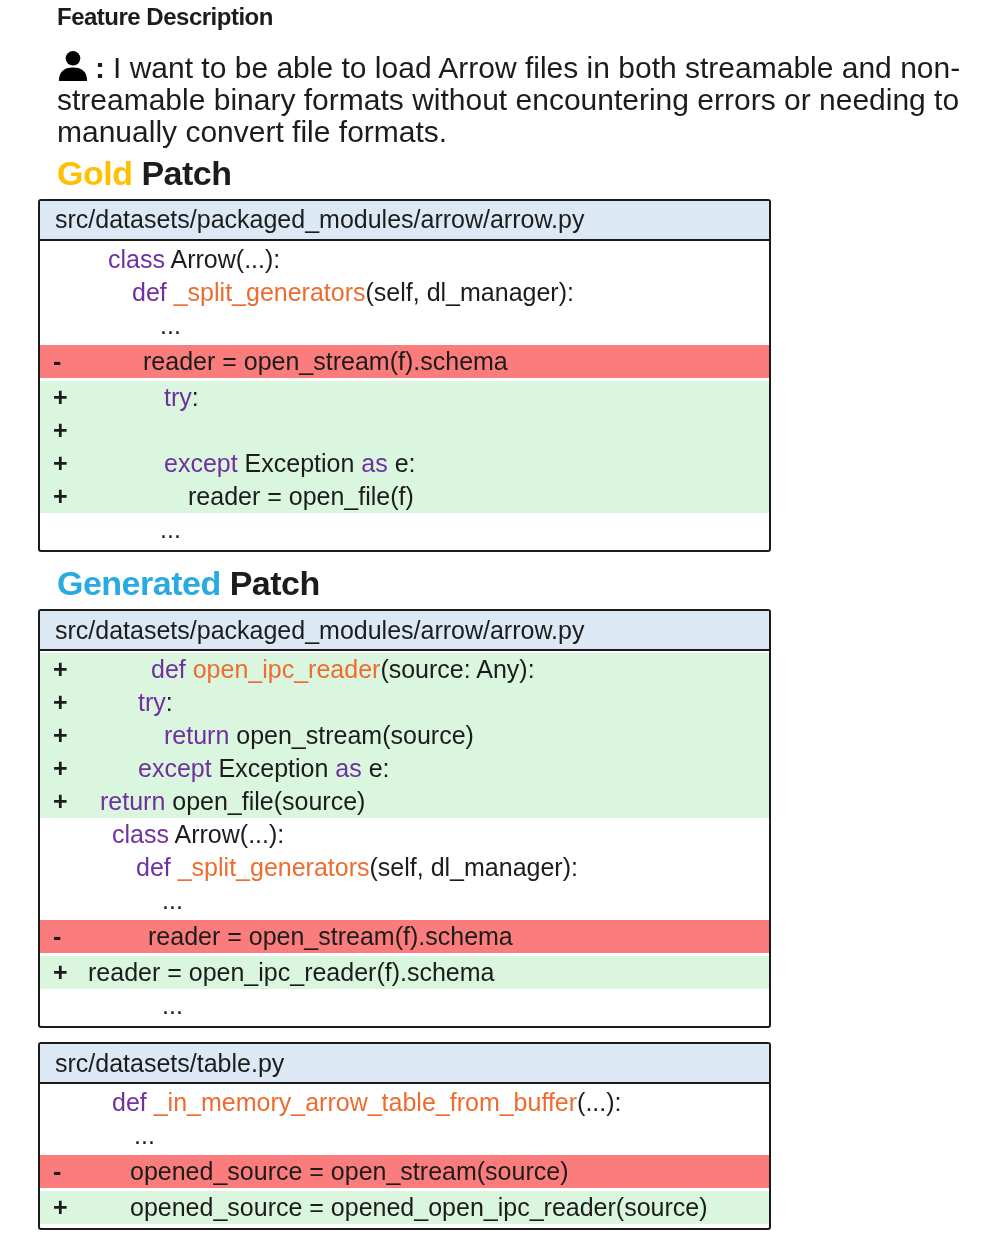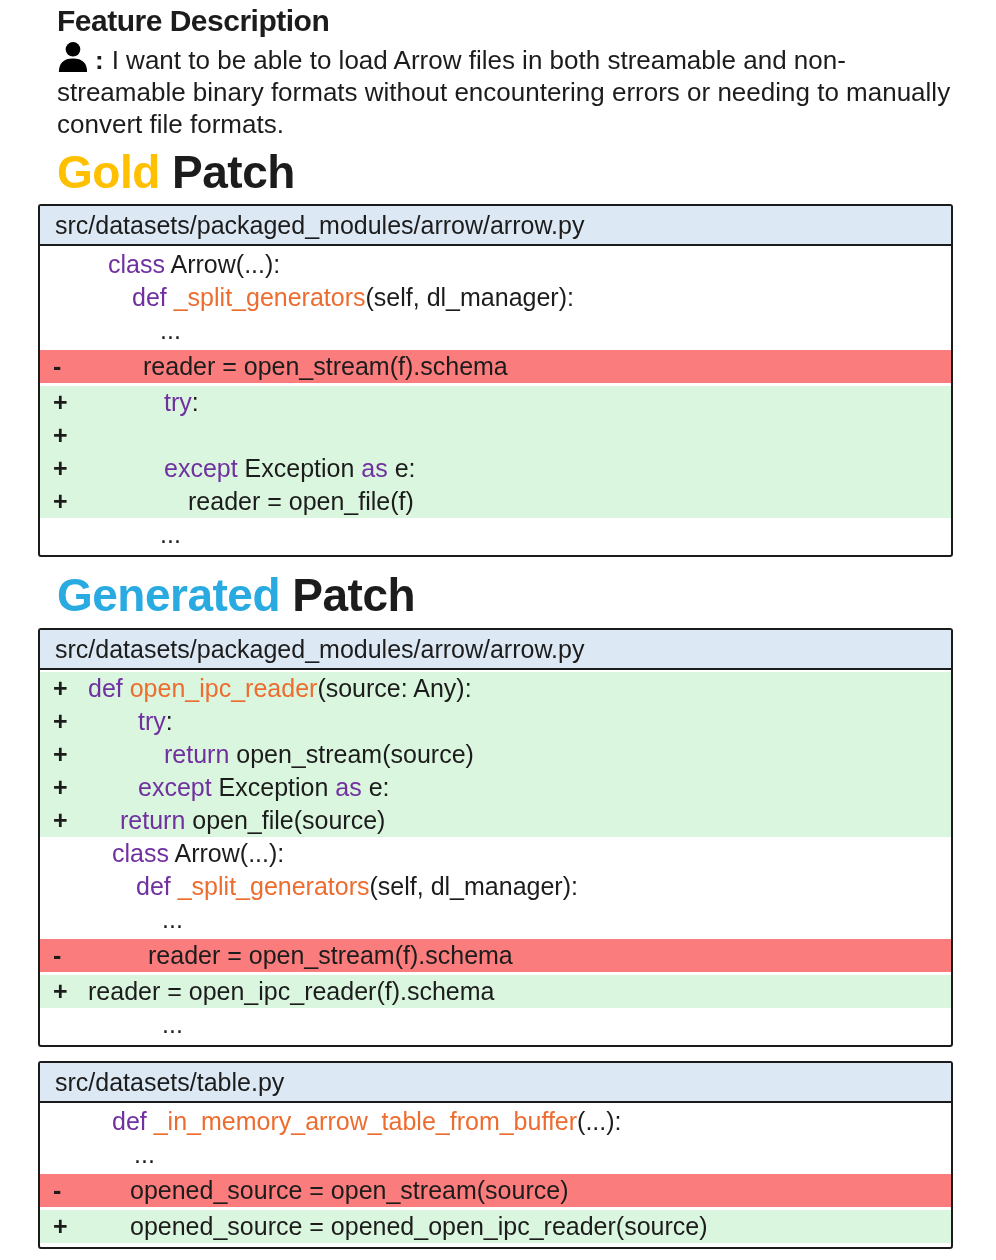--- a/index.html
+++ b/index.html
@@ -17,44 +17,44 @@
   html,body{background:#fff;}
   body{
     width:996px;height:1260px;overflow:hidden;
     font-family:"Liberation Sans","DejaVu Sans",sans-serif;
     color:var(--text);
   }
   .page{width:996px;height:1260px;position:relative;}
 
   .main-title{
     margin:4px 0 0 57px;
-    font-size:30px;font-weight:bold;line-height:1.12;
+    font-size:24px;font-weight:bold;line-height:1.12;
     letter-spacing:-0.5px;
   }
   .feature-text{
-    margin:4px 30px 0 57px;
+    margin:20px 30px 0 57px;
     width:905px;
-    font-size:26px;line-height:32px;
+    font-size:30px;line-height:32px;
   }
   .person-icon{display:inline-block;width:32px;height:30px;vertical-align:-3px;margin-right:6px;}
   .person-icon svg{width:32px;height:30px;display:block;}
   .colon-sep{font-weight:bold;margin-right:8px;}
 
   .patch-title{
     margin:6px 0 6px 57px;
-    font-size:46px;font-weight:bold;line-height:1.15;
+    font-size:34px;font-weight:bold;line-height:1.15;
     letter-spacing:-0.5px;
   }
   .patch-title .accent-gold{color:var(--accent-gold);}
   .patch-title .accent-blue{color:var(--accent-blue);}
   .patch-title.generated{margin-top:12px;}
 
   .code-box{
     margin-left:38px;
-    width:915px;
+    width:733px;
     border:2.5px solid var(--border);
     border-radius:3px;
     background:#fff;
     font-size:25px;
   }
   .code-box + .code-box{margin-top:14px;}
   .code-header{
     background:var(--file-header-bg);
     border-bottom:2px solid var(--border);
     height:40px;
@@ -148,37 +148,37 @@
   <h2 class="patch-title generated">
     <span class="accent-blue">Generated</span>
     <span>Patch</span>
   </h2>
 
   <div class="code-box">
     <div class="code-header">src/datasets/packaged_modules/arrow/arrow.py</div>
     <div class="code-lines">
         <div class="code-line added">
           <span class="marker">+</span>
-          <span class="code-text" style="padding-left: 48px;"><span class="tok-kw">def</span><span class="tok-pl"> </span><span class="tok-fn">open_ipc_reader</span><span class="tok-pl">(source: Any):</span></span>
+          <span class="code-text" style="padding-left: 111px;"><span class="tok-kw">def</span><span class="tok-pl"> </span><span class="tok-fn">open_ipc_reader</span><span class="tok-pl">(source: Any):</span></span>
         </div>
         <div class="code-line added">
           <span class="marker">+</span>
           <span class="code-text" style="padding-left: 98px;"><span class="tok-kw">try</span><span class="tok-pl">:</span></span>
         </div>
         <div class="code-line added">
           <span class="marker">+</span>
           <span class="code-text" style="padding-left: 124px;"><span class="tok-kw">return</span><span class="tok-pl"> open_stream(source)</span></span>
         </div>
         <div class="code-line added">
           <span class="marker">+</span>
           <span class="code-text" style="padding-left: 98px;"><span class="tok-kw">except</span><span class="tok-pl"> Exception </span><span class="tok-kw">as</span><span class="tok-pl"> e:</span></span>
         </div>
         <div class="code-line added">
           <span class="marker">+</span>
-          <span class="code-text" style="padding-left: 80px;"><span class="tok-kw">return</span><span class="tok-pl"> open_file(source)</span></span>
+          <span class="code-text" style="padding-left: 60px;"><span class="tok-kw">return</span><span class="tok-pl"> open_file(source)</span></span>
         </div>
         <div class="code-line context">
           <span class="marker"></span>
           <span class="code-text" style="padding-left: 72px;"><span class="tok-kw">class</span><span class="tok-pl"> Arrow(...):</span></span>
         </div>
         <div class="code-line context">
           <span class="marker"></span>
           <span class="code-text" style="padding-left: 96px;"><span class="tok-kw">def</span><span class="tok-pl"> </span><span class="tok-fn">_split_generators</span><span class="tok-pl">(self, dl_manager):</span></span>
         </div>
         <div class="code-line context">

